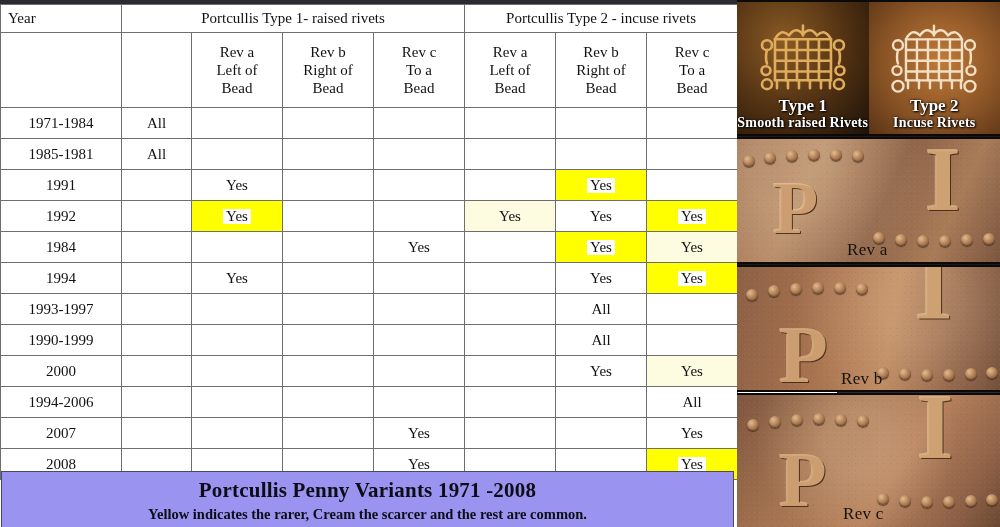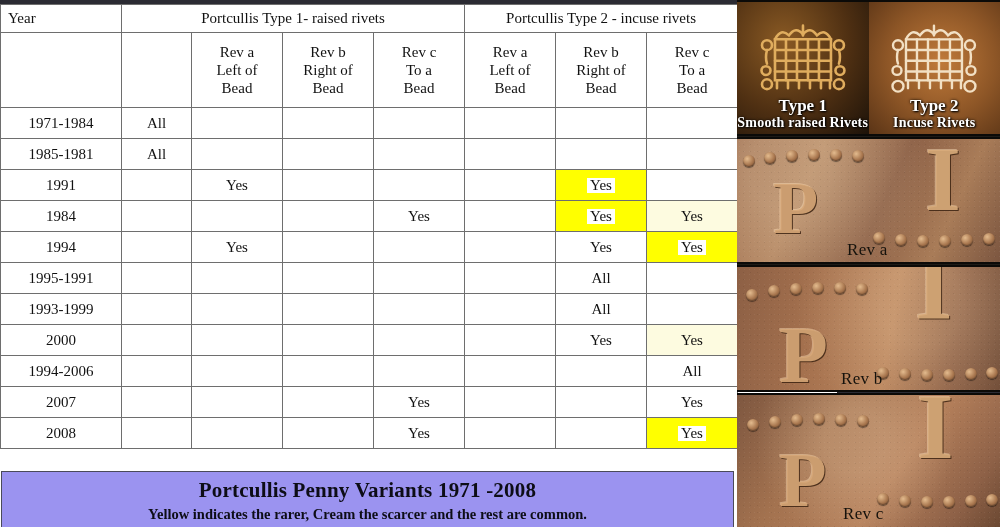--- a/index.html
+++ b/index.html
@@ -191,51 +191,61 @@
             <td class="yearcell">1991</td>
             <td class="datacell"><span class="v" style="visibility: hidden;"></span></td>
             <td class="datacell"><span class="v">Yes</span></td>
             <td class="datacell"><span class="v" style="visibility: hidden;"></span></td>
             <td class="datacell"><span class="v" style="visibility: hidden;"></span></td>
             <td class="datacell"><span class="v" style="visibility: hidden;"></span></td>
             <td class="datacell rare"><span class="v">Yes</span></td>
             <td class="datacell"><span class="v" style="visibility: hidden;"></span></td>
           </tr>
           <tr>
+            <td class="yearcell">1992</td>
+            <td class="datacell"><span class="v" style="visibility: hidden;"></span></td>
+            <td class="datacell rare"><span class="v">Yes</span></td>
+            <td class="datacell"><span class="v" style="visibility: hidden;"></span></td>
+            <td class="datacell"><span class="v" style="visibility: hidden;"></span></td>
+            <td class="datacell scarce"><span class="v">Yes</span></td>
+            <td class="datacell"><span class="v">Yes</span></td>
+            <td class="datacell rare"><span class="v">Yes</span></td>
+          </tr>
+          <tr>
             <td class="yearcell">1984</td>
             <td class="datacell"><span class="v" style="visibility: hidden;"></span></td>
             <td class="datacell"><span class="v" style="visibility: hidden;"></span></td>
             <td class="datacell"><span class="v" style="visibility: hidden;"></span></td>
             <td class="datacell"><span class="v">Yes</span></td>
             <td class="datacell"><span class="v" style="visibility: hidden;"></span></td>
             <td class="datacell rare"><span class="v">Yes</span></td>
             <td class="datacell scarce"><span class="v">Yes</span></td>
           </tr>
           <tr>
             <td class="yearcell">1994</td>
             <td class="datacell"><span class="v" style="visibility: hidden;"></span></td>
             <td class="datacell"><span class="v">Yes</span></td>
             <td class="datacell"><span class="v" style="visibility: hidden;"></span></td>
             <td class="datacell"><span class="v" style="visibility: hidden;"></span></td>
             <td class="datacell"><span class="v" style="visibility: hidden;"></span></td>
             <td class="datacell"><span class="v">Yes</span></td>
             <td class="datacell rare"><span class="v">Yes</span></td>
           </tr>
           <tr>
-            <td class="yearcell">1995-1991</td>
+            <td class="yearcell">1993-1997</td>
             <td class="datacell"><span class="v" style="visibility: hidden;"></span></td>
             <td class="datacell"><span class="v" style="visibility: hidden;"></span></td>
             <td class="datacell"><span class="v" style="visibility: hidden;"></span></td>
             <td class="datacell"><span class="v" style="visibility: hidden;"></span></td>
             <td class="datacell"><span class="v" style="visibility: hidden;"></span></td>
             <td class="datacell"><span class="v">All</span></td>
             <td class="datacell"><span class="v" style="visibility: hidden;"></span></td>
           </tr>
           <tr>
-            <td class="yearcell">1993-1999</td>
+            <td class="yearcell">1990-1999</td>
             <td class="datacell"><span class="v" style="visibility: hidden;"></span></td>
             <td class="datacell"><span class="v" style="visibility: hidden;"></span></td>
             <td class="datacell"><span class="v" style="visibility: hidden;"></span></td>
             <td class="datacell"><span class="v" style="visibility: hidden;"></span></td>
             <td class="datacell"><span class="v" style="visibility: hidden;"></span></td>
             <td class="datacell"><span class="v">All</span></td>
             <td class="datacell"><span class="v" style="visibility: hidden;"></span></td>
           </tr>
           <tr>
             <td class="yearcell">2000</td>

